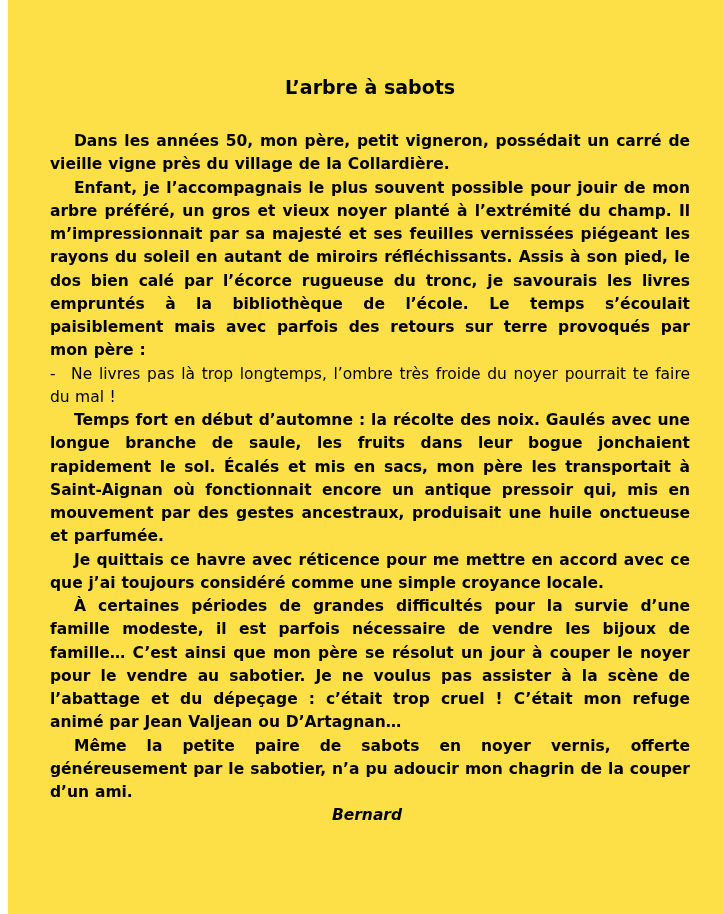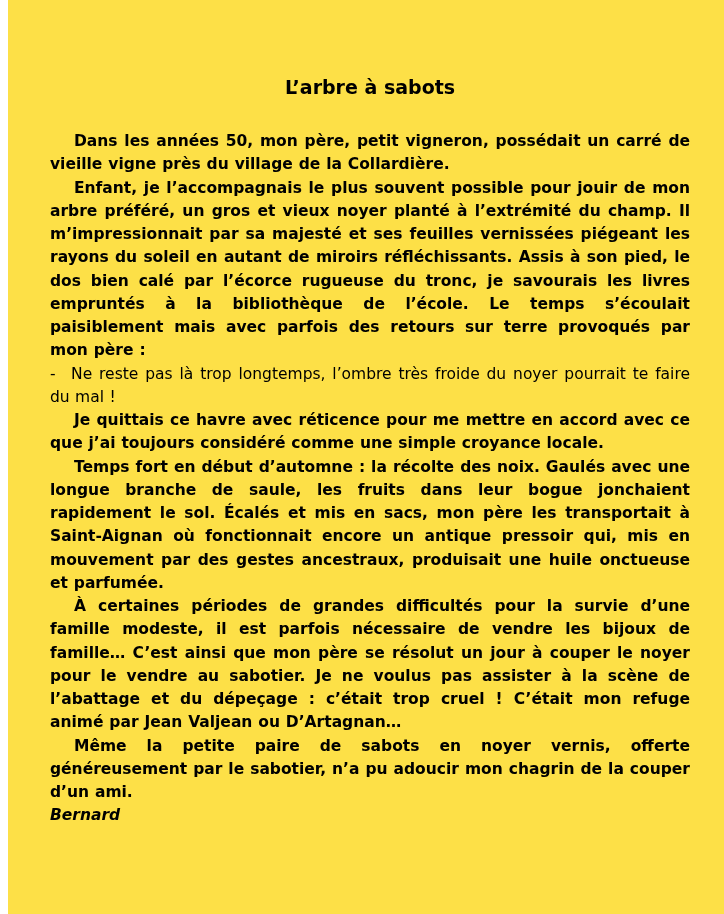--- a/index.html
+++ b/index.html
@@ -38,39 +38,39 @@
   }
   .para.indent {
     text-indent: 24px;
     font-weight: bold;
   }
   .signature {
     font-size: 15.5px;
     line-height: 23.25px;
     font-weight: bold;
     font-style: italic;
-    text-align: left;
+    text-align: center;
     margin: 0;
     padding-right: 6px;
   }
 </style>
 </head>
 <body>
 
 <div class="sheet">
   <h1 class="doc-title">L’arbre à sabots</h1>
 
   <p class="para indent">Dans les années 50, mon père, petit vigneron, possédait un carré de vieille vigne près du village de la Collardière.</p>
 
   <p class="para indent">Enfant, je l’accompagnais le plus souvent possible pour jouir de mon arbre préféré, un gros et vieux noyer planté à l’extrémité du champ. Il m’impressionnait par sa majesté et ses feuilles vernissées piégeant les rayons du soleil en autant de miroirs réfléchissants. Assis à son pied, le dos bien calé par l’écorce rugueuse du tronc, je savourais les livres empruntés à la bibliothèque de l’école. Le temps s’écoulait paisiblement mais avec parfois des retours sur terre provoqués par mon père :</p>
 
-  <p class="para">- Ne reste pas là trop longtemps, l’ombre très froide du noyer pourrait te faire du mal !</p>
+  <p class="para">- Ne livres pas là trop longtemps, l’ombre très froide du noyer pourrait te faire du mal !</p>
+
+  <p class="para indent">Temps fort en début d’automne : la récolte des noix. Gaulés avec une longue branche de saule, les fruits dans leur bogue jonchaient rapidement le sol. Écalés et mis en sacs, mon père les transportait à Saint-Aignan où fonctionnait encore un antique pressoir qui, mis en mouvement par des gestes ancestraux, produisait une huile onctueuse et parfumée.</p>
 
   <p class="para indent">Je quittais ce havre avec réticence pour me mettre en accord avec ce que j’ai toujours considéré comme une simple croyance locale.</p>
-
-  <p class="para indent">Temps fort en début d’automne : la récolte des noix. Gaulés avec une longue branche de saule, les fruits dans leur bogue jonchaient rapidement le sol. Écalés et mis en sacs, mon père les transportait à Saint-Aignan où fonctionnait encore un antique pressoir qui, mis en mouvement par des gestes ancestraux, produisait une huile onctueuse et parfumée.</p>
 
   <p class="para indent">À certaines périodes de grandes difficultés pour la survie d’une famille modeste, il est parfois nécessaire de vendre les bijoux de famille… C’est ainsi que mon père se résolut un jour à couper le noyer pour le vendre au sabotier. Je ne voulus pas assister à la scène de l’abattage et du dépeçage : c’était trop cruel ! C’était mon refuge animé par Jean Valjean ou D’Artagnan…</p>
 
   <p class="para indent">Même la petite paire de sabots en noyer vernis, offerte généreusement par le sabotier, n’a pu adoucir mon chagrin de la couper d’un ami.</p>
 
   <p class="signature">Bernard</p>
 </div>
 
 </body></html>

